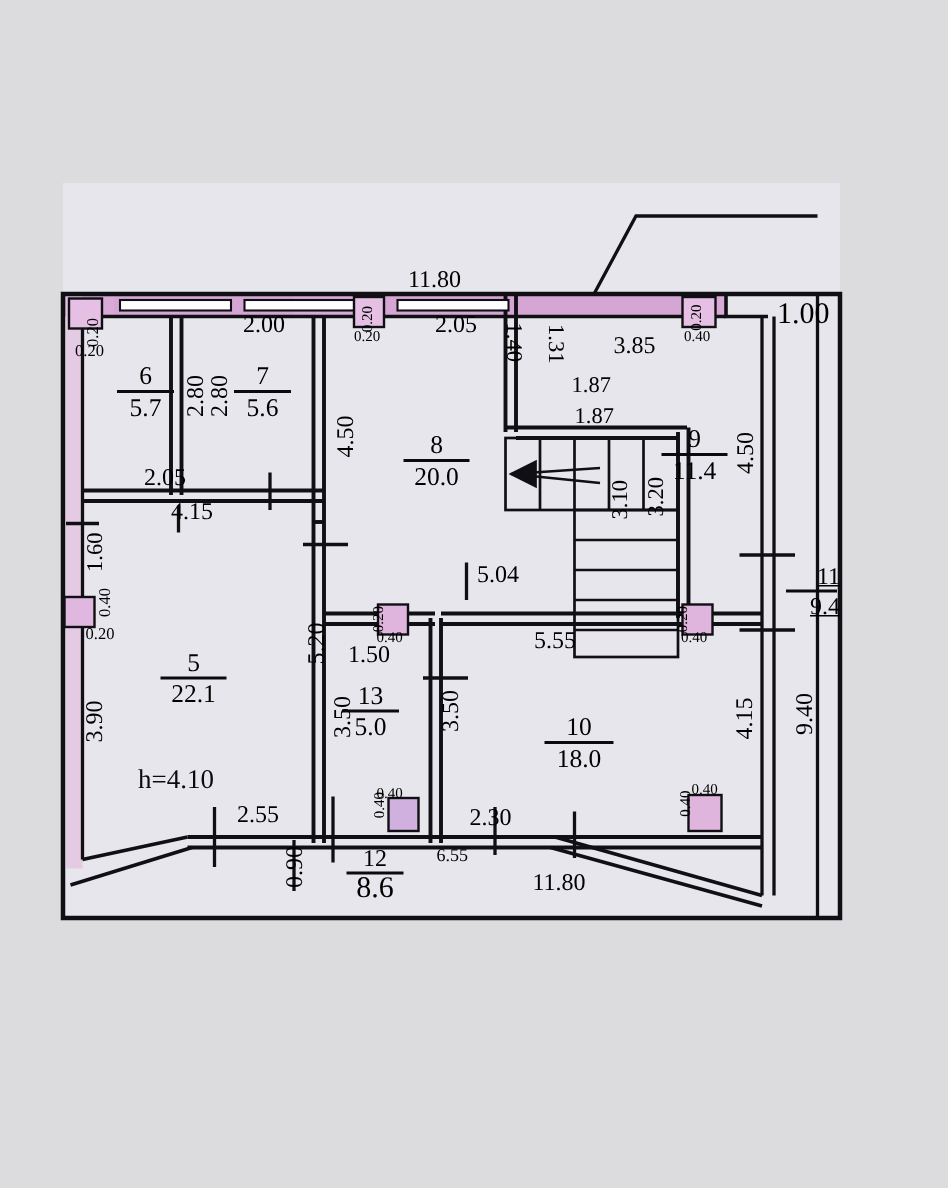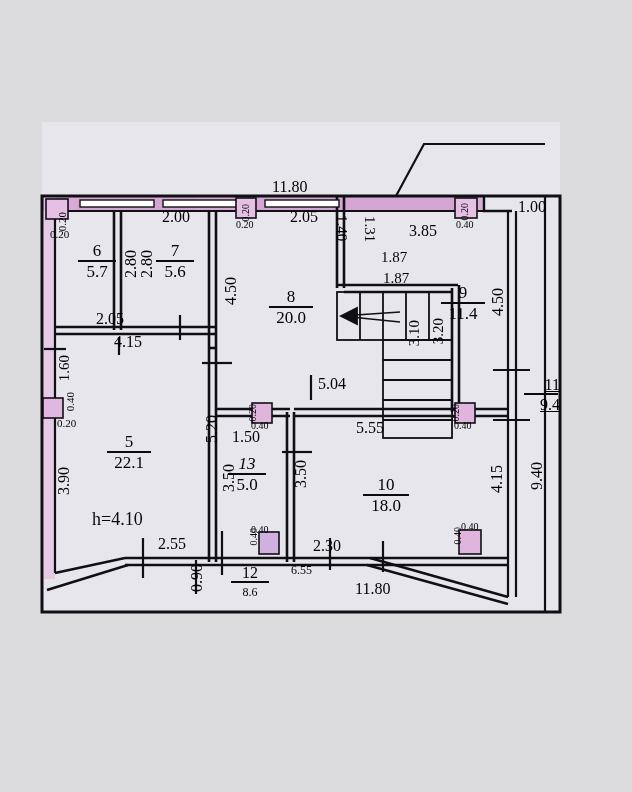--- a/index.html
+++ b/index.html
@@ -209,49 +209,49 @@
     <div style="font-size:17px;line-height:18px;">11.4</div>
   </div>
 
   <div style="position:absolute;left:103px;top:434px;width:52px;text-align:center;">
     <div style="font-size:17px;line-height:16px;">5</div>
     <div style="height:2px;background:#0b0b0f;margin:1px 4px;"></div>
     <div style="font-size:17px;line-height:18px;">22.1</div>
   </div>
 
   <div style="position:absolute;left:225px;top:456px;width:44px;text-align:center;">
-    <div style="font-size:17px;line-height:16px;font-style:italic;">13</div>
+    <div style="font-size:17px;line-height:16px;">13</div>
     <div style="height:2px;background:#0b0b0f;margin:1px 3px;"></div>
     <div style="font-size:17px;line-height:18px;">5.0</div>
   </div>
 
   <div style="position:absolute;left:360px;top:462px;width:52px;text-align:center;margin-top:15px;">
     <div style="font-size:17px;line-height:16px;">10</div>
     <div style="height:2px;background:#0b0b0f;margin:1px 3px;"></div>
     <div style="font-size:17px;line-height:18px;">18.0</div>
   </div>
 
   <div style="position:absolute;left:522px;top:377px;width:38px;text-align:right;text-decoration:underline;">
     <div style="font-size:16px;line-height:15px;">11</div>
     <div style="height:2px;background:#0b0b0f;margin:1px 2px;"></div>
     <div style="font-size:16px;line-height:17px;">9.4</div>
   </div>
 
   <div style="position:absolute;left:228px;top:565px;width:44px;text-align:center;">
     <div style="font-size:16px;line-height:15px;">12</div>
     <div style="height:2px;background:#0b0b0f;margin:1px 3px;"></div>
-    <div style="font-size:12px;line-height:17px;">8.6</div>
+    <div style="font-size:20px;line-height:17px;">8.6</div>
   </div>
 
   <div style="position:absolute;left:92px;top:509px;font-size:18px;color:#0b0b0f;">h=4.10</div>
 
   <div style="position:absolute;left:272px;top:178px;font-size:16px;">11.80</div>
   <div style="position:absolute;left:162px;top:208px;font-size:16px;">2.00</div>
   <div style="position:absolute;left:290px;top:208px;font-size:16px;">2.05</div>
-  <div style="position:absolute;left:518px;top:198px;font-size:16px;">1.00</div>
+  <div style="position:absolute;left:518px;top:198px;font-size:20px;">1.00</div>
   <div style="position:absolute;left:409px;top:222px;font-size:16px;">3.85</div>
   <div style="position:absolute;left:381px;top:249px;font-size:15px;">1.87</div>
   <div style="position:absolute;left:383px;top:270px;font-size:15px;">1.87</div>
 
   <div style="position:absolute;left:333px;top:215px;font-size:15px;
               writing-mode:vertical-rl;">1.40</div>
   <div style="position:absolute;left:361px;top:216px;font-size:15px;
               writing-mode:vertical-rl;">1.31</div>
 
   <div style="position:absolute;left:122px;top:250px;font-size:16px;

